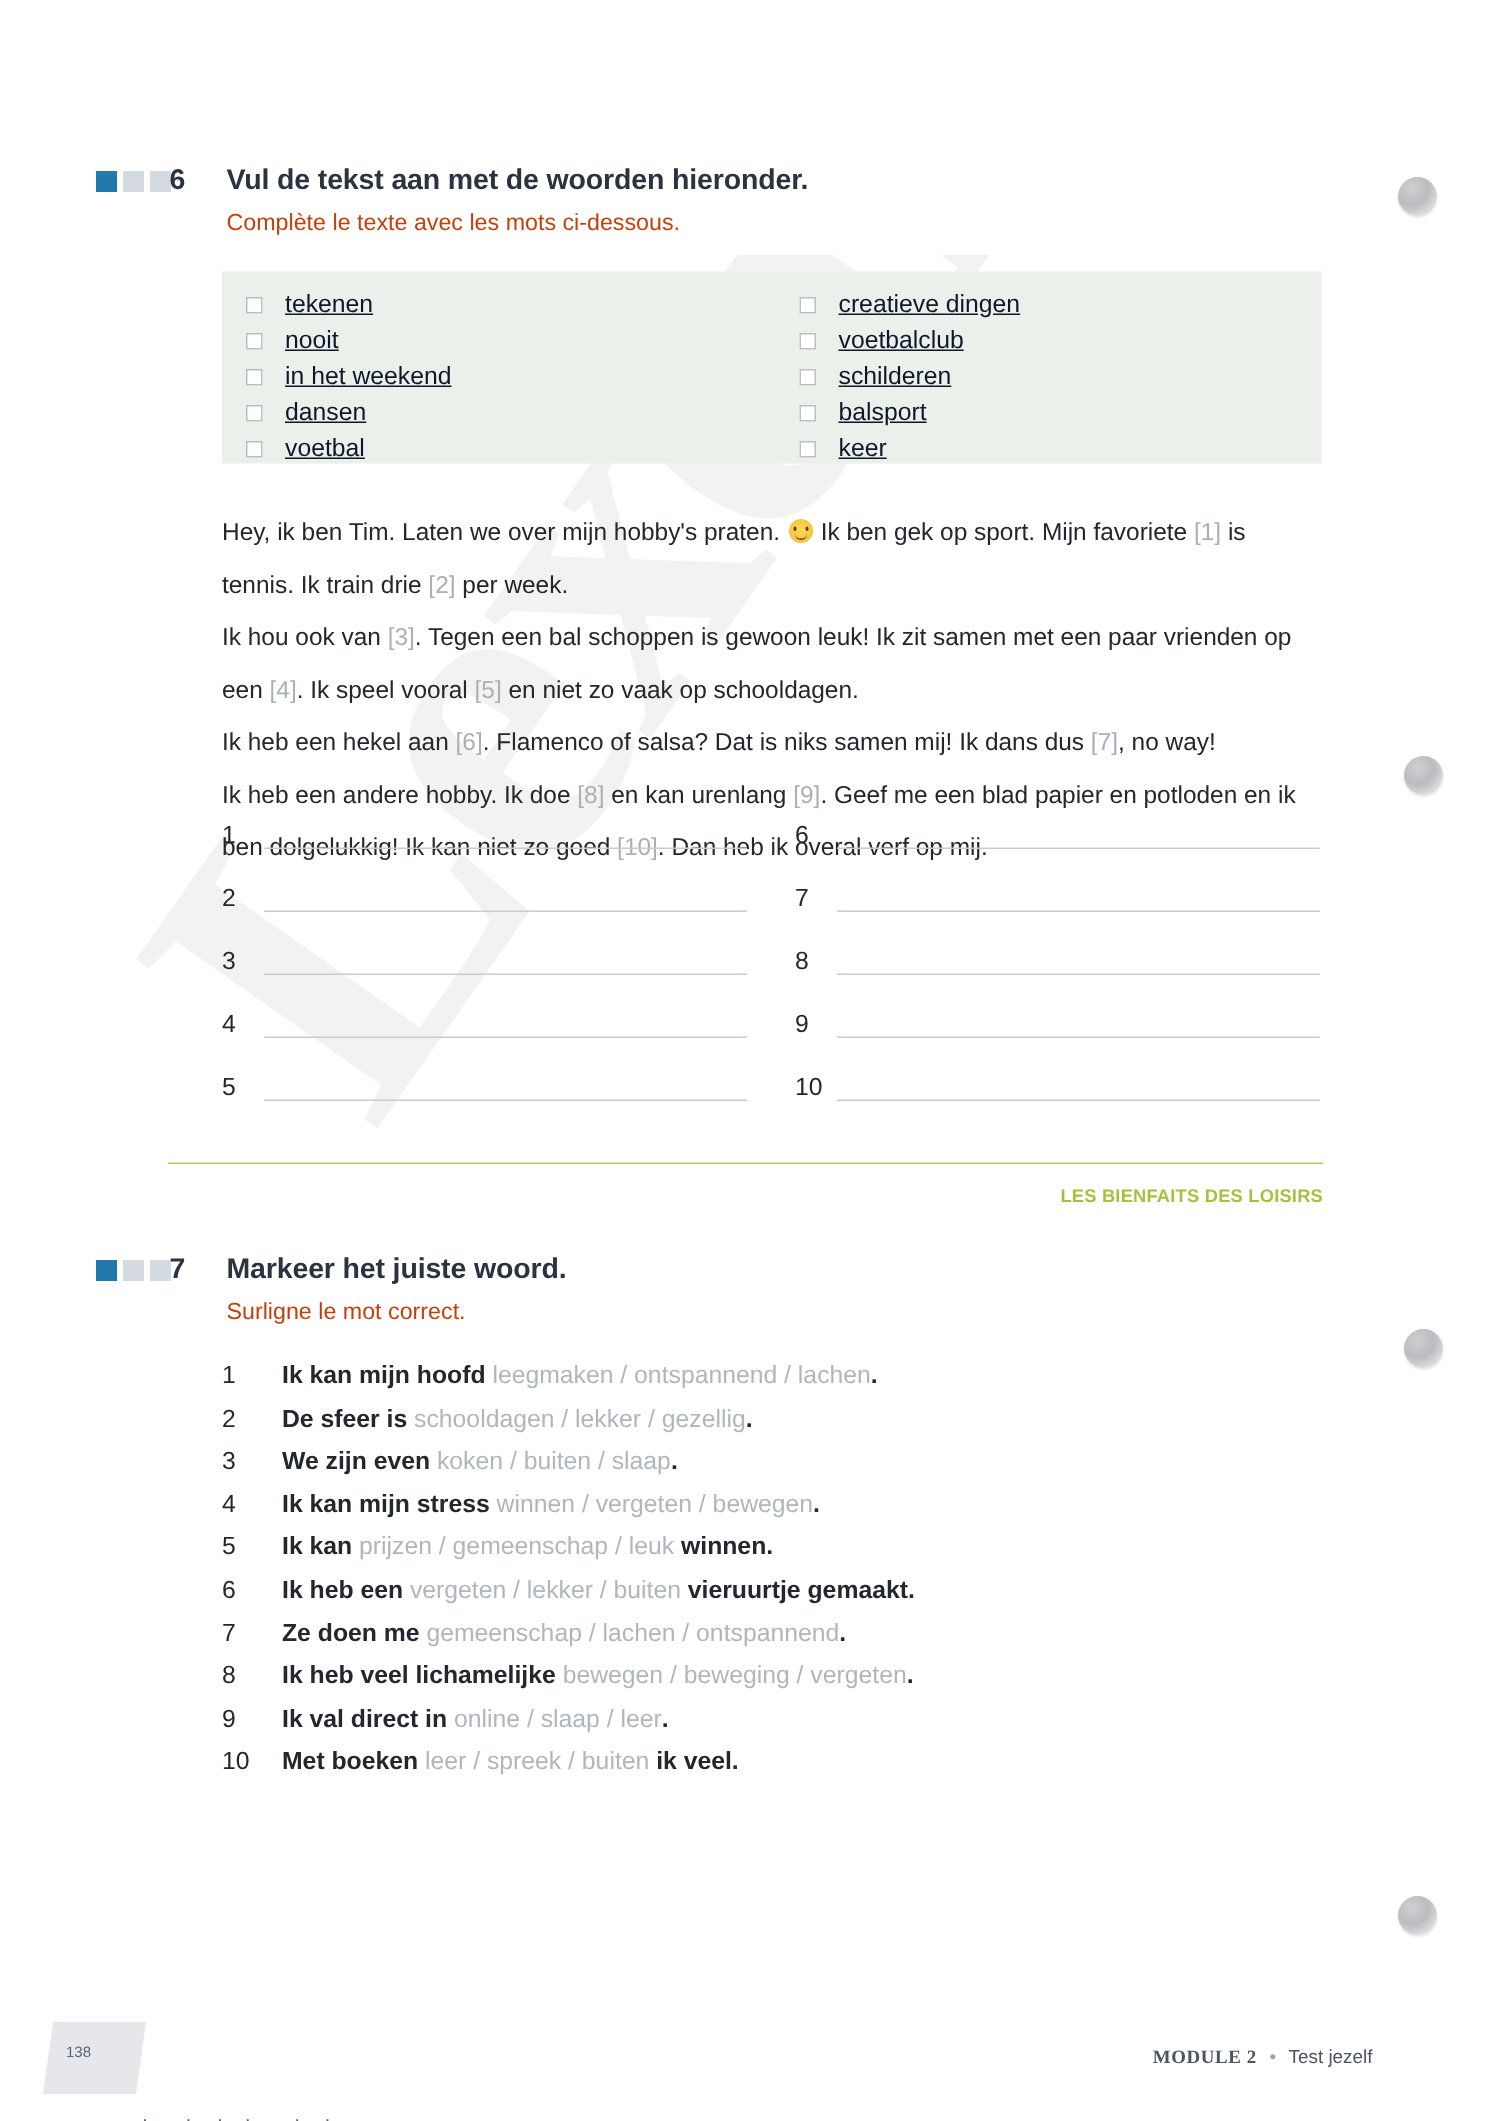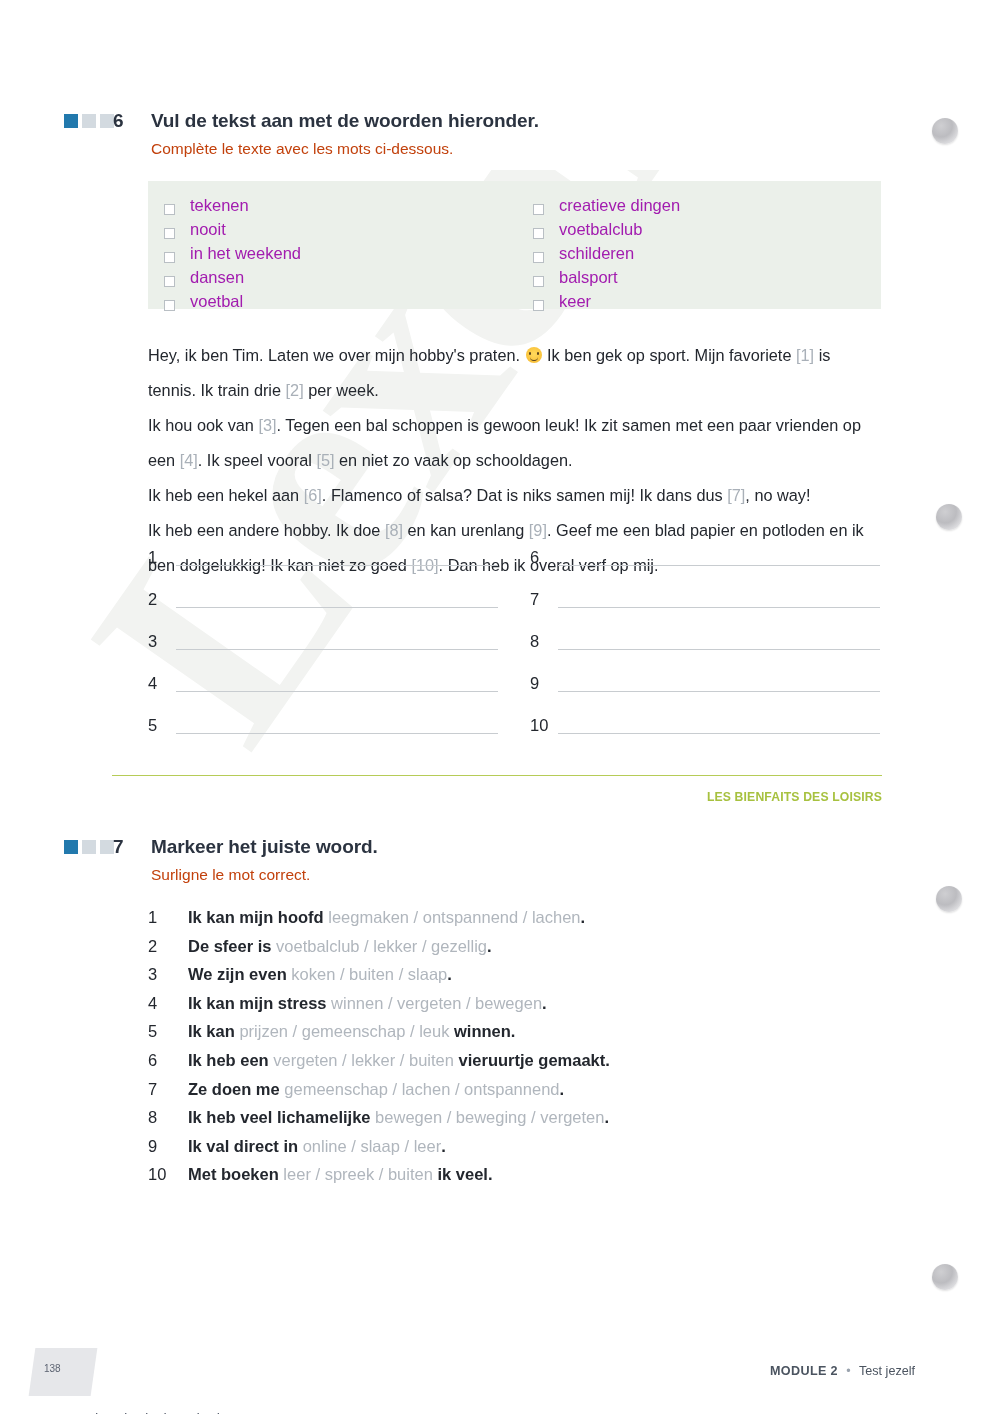--- a/index.html
+++ b/index.html
@@ -68,22 +68,22 @@
     position:absolute;
     left:148px; top:181px;
     width:733px; height:128px;
     background:#ebf0ea;
     z-index:3;
   }
   .wb-col{ position:absolute; top:10px; }
   .wb-col.left{ left:16px; }
   .wb-col.right{ left:385px; }
   .wb-item{
-    display:flex; align-items:flex-end;
-    height:24px; font-size:16.5px; color:#a21caf;
+    display:flex; align-items:center;
+    height:24px; font-size:16.5px; color:#0f172a;text-decoration:underline;
   }
   .cbox{
     width:11px;height:11px;
     border:1px solid #b9bfc4;
     background:#fff;
     margin-right:15px;
     flex:0 0 auto;
   }
 
   
@@ -176,21 +176,21 @@
     font-size:14.5px; color:#5d6472;
     z-index:3;
     margin-top:48px;
   }
   .footer-right{
     position:absolute;
     right:85px; top:1364px;
     font-size:12.6px; color:#4b5460;
     z-index:3;
   }
-  .footer-right .mod{ font-weight:600; letter-spacing:.4px; }
+  .footer-right .mod{ font-weight:600; letter-spacing:.4px;font-family:Liberation Serif, serif; }
   .footer-right .dot{ color:#9aa3ae; margin:0 5px; }
 </style>
 </head>
 <body>
 
 <div class="watermark">
   <span>Lexemaar</span>
 </div>
 
 <div class="page">
@@ -335,21 +335,21 @@
   <div class="ex-title" style="left:151px;top:836px;">Markeer het juiste woord.</div>
   <div class="ex-sub" style="left:151px;top:866px;">Surligne le mot correct.</div>
 
   <div class="mc-list">
     <div class="mc-row">
       <span class="mc-no">1</span>
       <span class="mc-text"><b>Ik kan mijn hoofd </b><span class="mc-opts">leegmaken / ontspannend / lachen</span><b>.</b></span>
     </div>
     <div class="mc-row">
       <span class="mc-no">2</span>
-      <span class="mc-text"><b>De sfeer is </b><span class="mc-opts">voetbalclub / lekker / gezellig</span><b>.</b></span>
+      <span class="mc-text"><b>De sfeer is </b><span class="mc-opts">schooldagen / lekker / gezellig</span><b>.</b></span>
     </div>
     <div class="mc-row">
       <span class="mc-no">3</span>
       <span class="mc-text"><b>We zijn even </b><span class="mc-opts">koken / buiten / slaap</span><b>.</b></span>
     </div>
     <div class="mc-row">
       <span class="mc-no">4</span>
       <span class="mc-text"><b>Ik kan mijn stress </b><span class="mc-opts">winnen / vergeten / bewegen</span><b>.</b></span>
     </div>
     <div class="mc-row">

